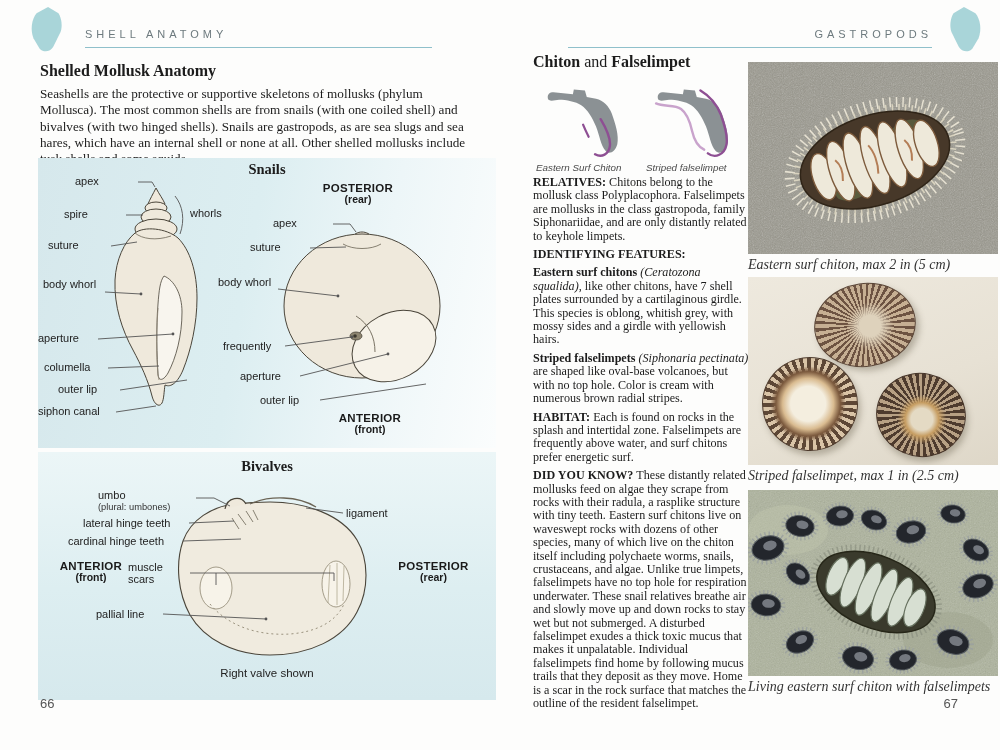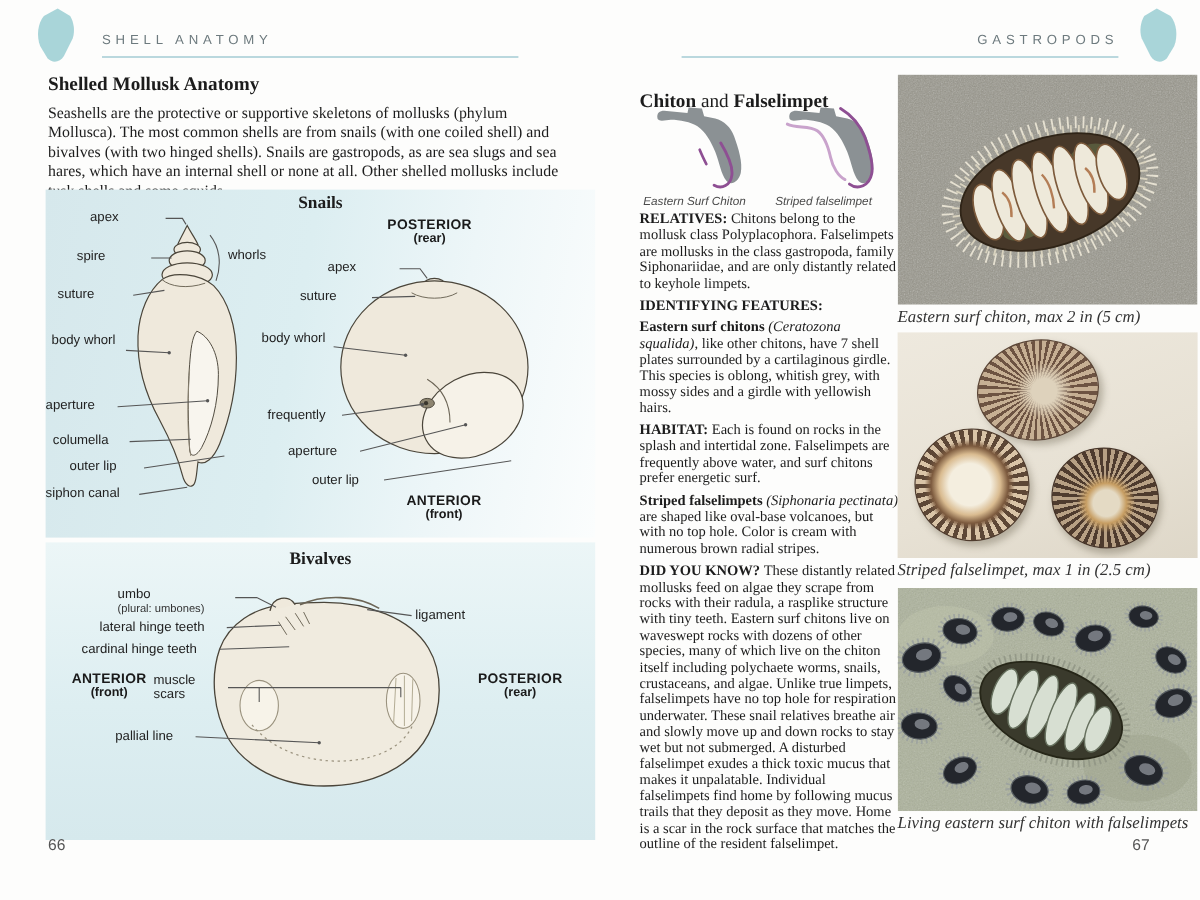--- a/index.html
+++ b/index.html
@@ -191,30 +191,31 @@
     <span class="big">ANTERIOR</span>
     <span class="sub">(front)</span>
   </div>
   <div class="dlabel r" style="left:90px;top:110px;width:58px">muscle scars</div>
   <div class="dlabel r" style="left:58px;top:157px;width:64px">pallial line</div>
   <div class="dlabel" style="left:308px;top:56px;width:70px">ligament</div>
   <div class="dlabel ddir c" style="left:348px;top:108px;width:95px">
     <span class="big">POSTERIOR</span>
     <span class="sub">(rear)</span>
   </div>
+  <div class="dlabel c" style="left:0;top:215px;width:100%;font-size:11.5px">Right valve shown</div>
 </div>
 
 <div class="abs pagenum" style="left:40px;top:696px">66</div>
 
 <div class="abs runhead" style="left:568px;top:28px;width:364px;text-align:right">GASTROPODS</div>
 <svg class="abs" style="left:944px;top:6px" width="42" height="48" viewBox="0 0 40 46">
   <path d="M19,1 L9,7 C6,12 5,19 7,25 L14,39 C17,44 23,45 27,41 L33,31 C36,23 35,13 30,7 Z" fill="#a9d5d9"></path>
 </svg>
 
-<div class="abs rtitle" style="left:533px;top:76px">
+<div class="abs rtitle" style="left:533px;top:53px">
   <b>Chiton</b><span> and </span><b>Falselimpet</b>
 </div>
 
 <div class="abs" style="left:536px;top:84px;width:96px">
   <svg width="96" height="74" viewBox="0 0 90 80">
     <path d="M6,16 C5,11 8,9 12,9 L33,11 L34,6 L46,7 L48,14 L58,16 C66,18 72,24 75,32 C79,43 83,56 81,65 C79,73 72,77 68,72 C63,66 62,56 58,46 C54,36 49,28 42,23 C36,19 26,17 18,17 L10,18 C8,18 6,17 6,16 Z" fill="#8b9194"></path>
     <path d="M63,38 C69,48 74,59 73,67 C72,76 64,80 57,76" fill="none" stroke="#8e4f93" stroke-width="2.6" stroke-linecap="round"></path>
     <path d="M44,44 C46,49 48,53 50,57" fill="none" stroke="#8e4f93" stroke-width="2.4" stroke-linecap="round"></path>
   </svg>
   <div class="mapcap">Eastern Surf Chiton</div>
@@ -225,22 +226,22 @@
     <path d="M52,7 C62,13 70,23 74,33 C78,44 82,57 80,66 C78,76 68,81 60,75" fill="none" stroke="#8e4f93" stroke-width="2.6" stroke-linecap="round"></path>
     <path d="M4,21 C12,25 24,22 31,27 C38,32 41,42 43,51 C45,60 50,68 56,71" fill="none" stroke="#c9a3cc" stroke-width="2.6" stroke-linecap="round"></path>
   </svg>
   <div class="mapcap">Striped falselimpet</div>
 </div>
 
 <div class="col">
   <p><b>RELATIVES: </b><span>Chitons belong to the mollusk class Polyplacophora. Falselimpets are mollusks in the class gastropoda, family Siphonariidae, and are only distantly related to keyhole limpets.</span></p>
   <p class="ifhead">IDENTIFYING FEATURES:</p>
   <p><b>Eastern surf chitons </b><i>(Ceratozona squalida)</i><span>, like other chitons, have 7 shell plates surrounded by a cartilaginous girdle. This species is oblong, whitish grey, with mossy sides and a girdle with yellowish hairs.</span></p>
+  <p><b>Striped falselimpets </b><i>(Siphonaria pectinata)</i><span> are shaped like oval-base volcanoes, but with no top hole. Color is cream with numerous brown radial stripes.</span></p>
   <p><b>HABITAT: </b><span>Each is found on rocks in the splash and intertidal zone. Falselimpets are frequently above water, and surf chitons prefer energetic surf.</span></p>
-  <p><b>Striped falselimpets </b><i>(Siphonaria pectinata)</i><span> are shaped like oval-base volcanoes, but with no top hole. Color is cream with numerous brown radial stripes.</span></p>
   <p><b>DID YOU KNOW? </b><span>These distantly related mollusks feed on algae they scrape from rocks with their radula, a rasplike structure with tiny teeth. Eastern surf chitons live on waveswept rocks with dozens of other species, many of which live on the chiton itself including polychaete worms, snails, crustaceans, and algae. Unlike true limpets, falselimpets have no top hole for respiration underwater. These snail relatives breathe air and slowly move up and down rocks to stay wet but not submerged. A disturbed falselimpet exudes a thick toxic mucus that makes it unpalatable. Individual falselimpets find home by following mucus trails that they deposit as they move. Home is a scar in the rock surface that matches the outline of the resident falselimpet.</span></p>
 </div>
 
 <div class="photo" style="top:62px;height:192px">
   <svg width="250" height="192" viewBox="0 0 250 192">
     <defs>
       <filter id="grain1" x="0" y="0" width="100%" height="100%">
         <feTurbulence type="fractalNoise" baseFrequency="0.9" numOctaves="2" stitchTiles="stitch"></feTurbulence>
         <feColorMatrix type="saturate" values="0"></feColorMatrix>
       </filter>

